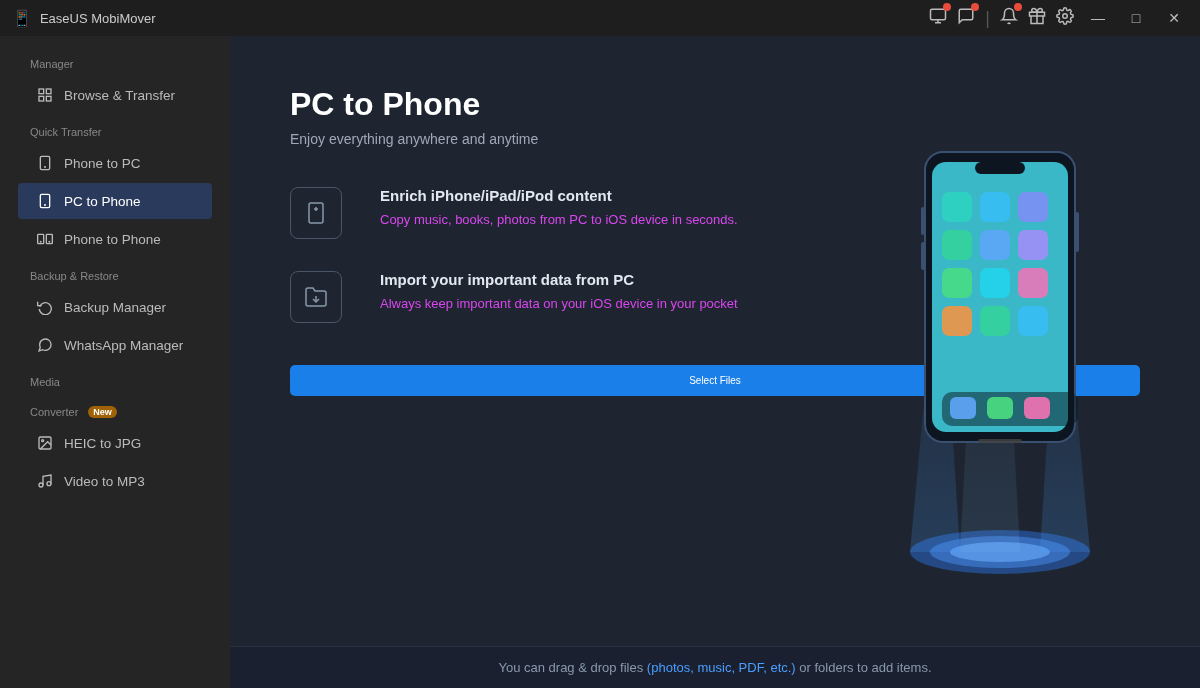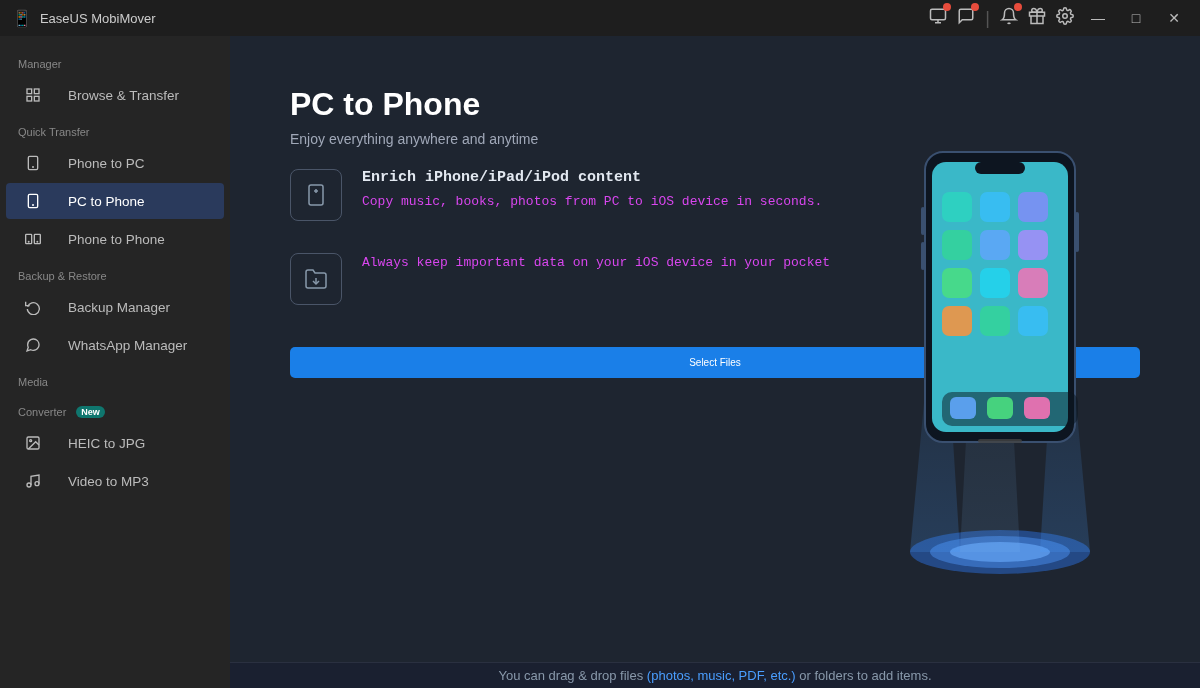--- a/index.html
+++ b/index.html
@@ -61,33 +61,33 @@
       overflow: hidden;
     }
 
     
     .sidebar {
       width: 230px;
       background: #252525;
       display: flex;
       flex-direction: column;
       flex-shrink: 0;
-      padding: 10px 0;
+      padding: 10px 12px;
       overflow-y: auto;
     }
     .sidebar-section-label {
       font-size: 11px;
       color: #888;
       padding: 12px 18px 6px 18px;
       text-transform: none;
     }
     .sidebar-item {
       display: flex;
       align-items: center;
-      gap: 26px;
+      gap: 10px;
       padding: 9px 18px;
       cursor: pointer;
       color: #bbb;
       font-size: 13.5px;
       border-radius: 4px;
       margin: 1px 6px;
     }
     .sidebar-item.active {
       background: #2a3a5c;
       color: #fff;
@@ -95,21 +95,21 @@
     .sidebar-item-icon {
       width: 18px;
       height: 18px;
       display: flex;
       align-items: center;
       justify-content: center;
       font-size: 15px;
       flex-shrink: 0;
     }
     .badge-new {
-      background: #0f766e;
+      background: #a16207;
       color: white;
       font-size: 9px;
       padding: 1px 5px;
       border-radius: 8px;
       margin-left: 4px;
       font-weight: bold;
     }
 
     
     .content {
@@ -128,30 +128,29 @@
     }
     .page-title {
       font-size: 32px;
       font-weight: 600;
       color: #ffffff;
       margin-bottom: 8px;
     }
     .page-subtitle {
       font-size: 14px;
       color: #a0a8b8;
-      margin-bottom: 22px;
+      margin-bottom: 40px;
     }
 
     
     .feature-card {
       display: flex;
       align-items: flex-start;
-      gap: 20px;
+      gap: 38px;
       margin-bottom: 32px;
-      font-family: Liberation Mono, monospace;
     }
     .feature-icon-box {
       width: 52px;
       height: 52px;
       border: 1.5px solid #4a5568;
       border-radius: 8px;
       display: flex;
       align-items: center;
       justify-content: center;
       flex-shrink: 0;
@@ -195,21 +194,21 @@
       transform: translateY(-50%);
       width: 280px;
       height: 460px;
       display: flex;
       align-items: center;
       justify-content: center;
     }
 
     
     .bottom-bar {
-      height: 26px;
+      height: 42px;
       background: #1a2030;
       display: flex;
       align-items: center;
       justify-content: center;
       font-size: 13px;
       color: #8898aa;
       border-top: 1px solid #2a3040;
       flex-shrink: 0;
     }
     .bottom-bar span.highlight {
@@ -386,20 +385,21 @@
 
       <div class="feature-card">
         <div class="feature-icon-box">
           <svg width="24" height="24" viewBox="0 0 24 24" fill="none" stroke="#8899aa" stroke-width="1.5">
             <path d="M22 19a2 2 0 0 1-2 2H4a2 2 0 0 1-2-2V5a2 2 0 0 1 2-2h5l2 3h9a2 2 0 0 1 2 2z"></path>
             <line x1="12" y1="11" x2="12" y2="17"></line>
             <polyline points="9 14 12 17 15 14"></polyline>
           </svg>
         </div>
         <div class="feature-text">
+          <h3>Import your important data from PC</h3>
           <p>Always keep important data on your iOS device in your pocket</p>
         </div>
       </div>
 
       <button class="select-files-btn">Select Files</button>
     </div>
 
     <div class="phone-illustration">
       <svg viewBox="0 0 240 460" width="240" height="460" xmlns="http://www.w3.org/2000/svg">
 

